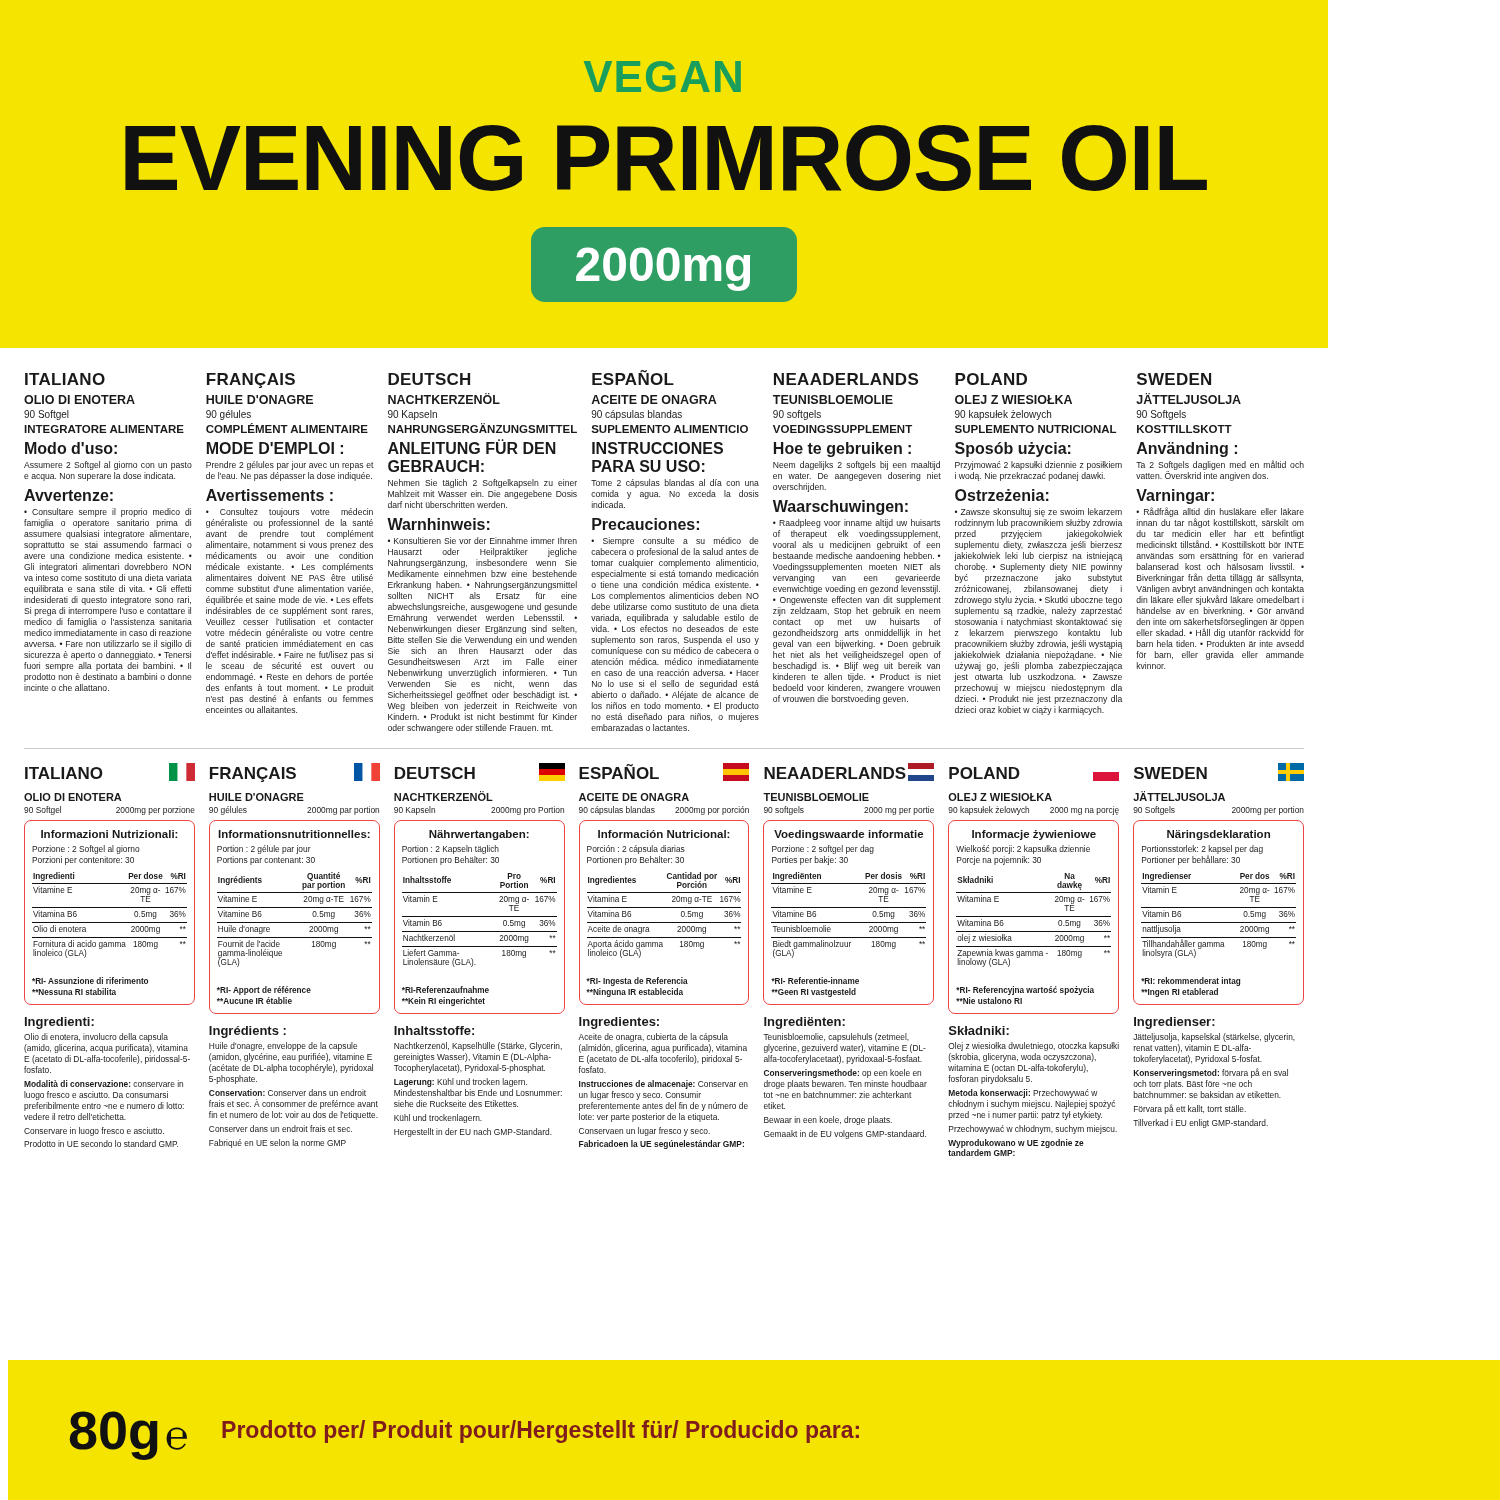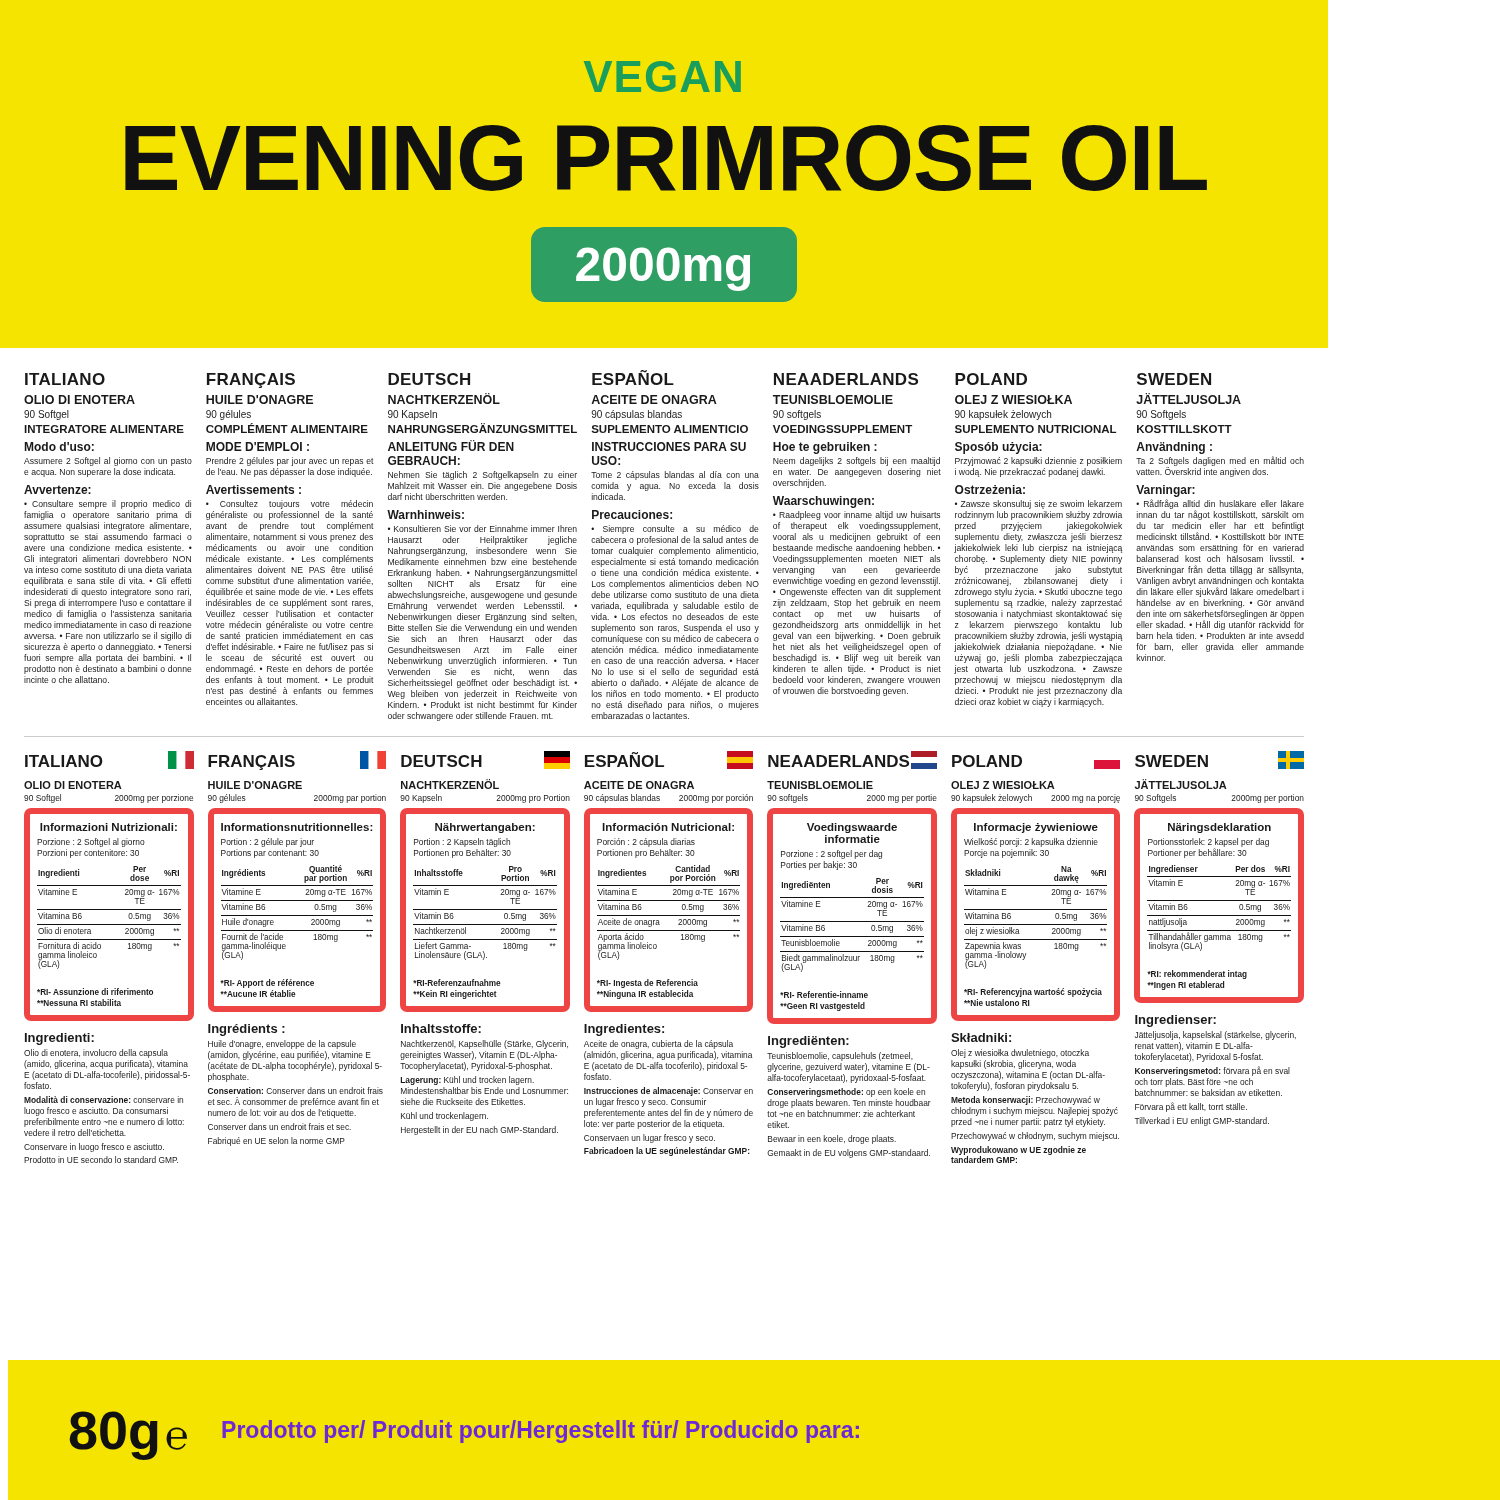--- a/index.html
+++ b/index.html
@@ -34,35 +34,35 @@
 
   
   .topcols{
     display:flex;padding:22px 24px 0 24px;box-sizing:border-box;gap:14px;
   }
   .topcol{width:196px;}
   .lang-h{font-size:17px;font-weight:bold;letter-spacing:.3px;margin-bottom:3px;}
   .prod-n{font-size:12.5px;font-weight:bold;margin-bottom:2px;}
   .sub-n{font-size:10px;margin-bottom:3px;}
   .supp-n{font-size:11.5px;font-weight:bold;margin-bottom:4px;}
-  .blk-t{font-size:12px;font-weight:bold;margin-top:5px;}
+  .blk-t{font-size:16px;font-weight:bold;margin-top:5px;}
   .blk-p{font-size:8.6px;line-height:1.28;text-align:justify;margin-top:2px;}
 
   .divider{
     height:1px;background:#ccc;margin:14px 24px 0 24px;
   }
 
   
   .nutcols{display:flex;padding:14px 24px 0 24px;box-sizing:border-box;gap:14px;}
   .nutcol{width:196px;}
   .nut-head{display:flex;align-items:center;justify-content:space-between;}
   .nut-lang{font-size:17px;font-weight:bold;}
   .nut-prod{font-size:11px;font-weight:bold;margin-top:6px;}
   .nut-meta{display:flex;justify-content:space-between;font-size:8.4px;margin-top:2px;margin-bottom:5px;}
-  .panel{border:6px solid #ef4444;border-radius:7px;padding:7px 7px 6px 7px;box-sizing:border-box;}
+  .panel{border:1px solid #ef4444;border-radius:7px;padding:7px 7px 6px 7px;box-sizing:border-box;}
   .panel-title{font-size:11.5px;font-weight:bold;text-align:center;margin-bottom:4px;}
   .panel-sub{font-size:8.4px;line-height:1.3;margin-bottom:4px;}
   table.nt{width:100%;border-collapse:collapse;font-size:8.2px;}
   table.nt th{font-weight:bold;text-align:left;padding:2px 1px;border-bottom:1px solid #111;}
   table.nt th.c2{text-align:center;}
   table.nt th.c3{text-align:right;}
   table.nt td{padding:2.5px 1px;border-bottom:1px solid #111;vertical-align:top;}
   table.nt td.c2{text-align:center;}
   table.nt td.c3{text-align:right;}
   table.nt tr:last-child td{border-bottom:none;}
@@ -72,21 +72,21 @@
   .ing-p b{font-weight:bold;}
 
   
   .footer{
     position:absolute;left:8px;bottom:0;width:1500px;height:140px;
     background:#f5e400;display:flex;align-items:center;box-sizing:border-box;padding:0 60px;
   }
   .weight{font-size:54px;font-weight:bold;color:#111;white-space:nowrap;}
   .weight .e{font-size:40px;font-weight:normal;margin-left:4px;}
   .faddr{margin-left:32px;}
-  .faddr .l1{font-size:23px;font-weight:bold;color:#6d28d9;}
+  .faddr .l1{font-size:23px;font-weight:bold;color:#7f1d1d;}
   .faddr .l2{font-size:23px;color:#111;margin-top:3px;}
   .faddr .l3{font-size:23px;color:#111;margin-top:3px;}
   .faddr .l3 b{font-weight:bold;}
 </style>
 </head>
 <body>
 
 <div class="page">
 
   <div class="header">

